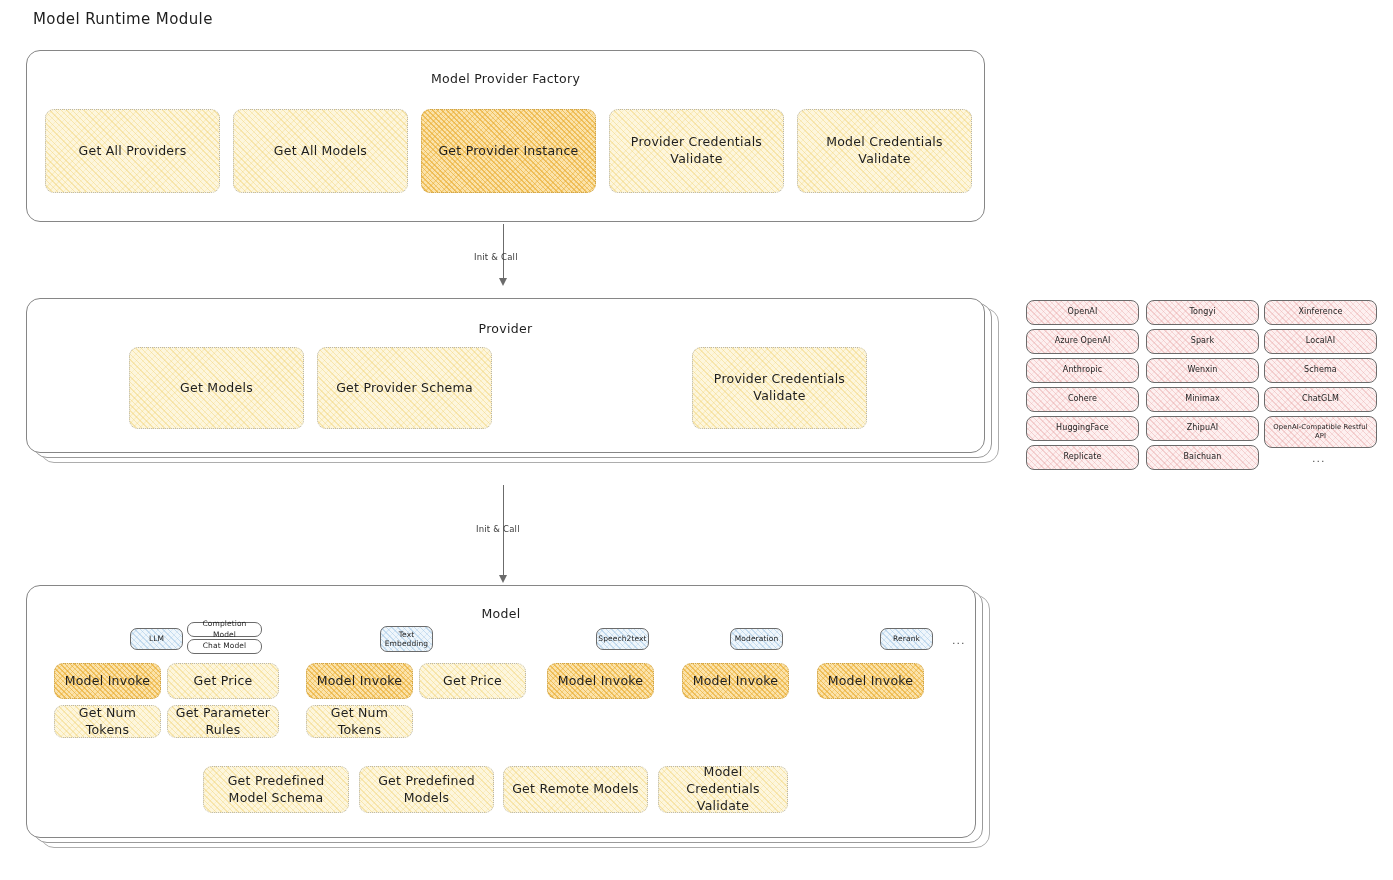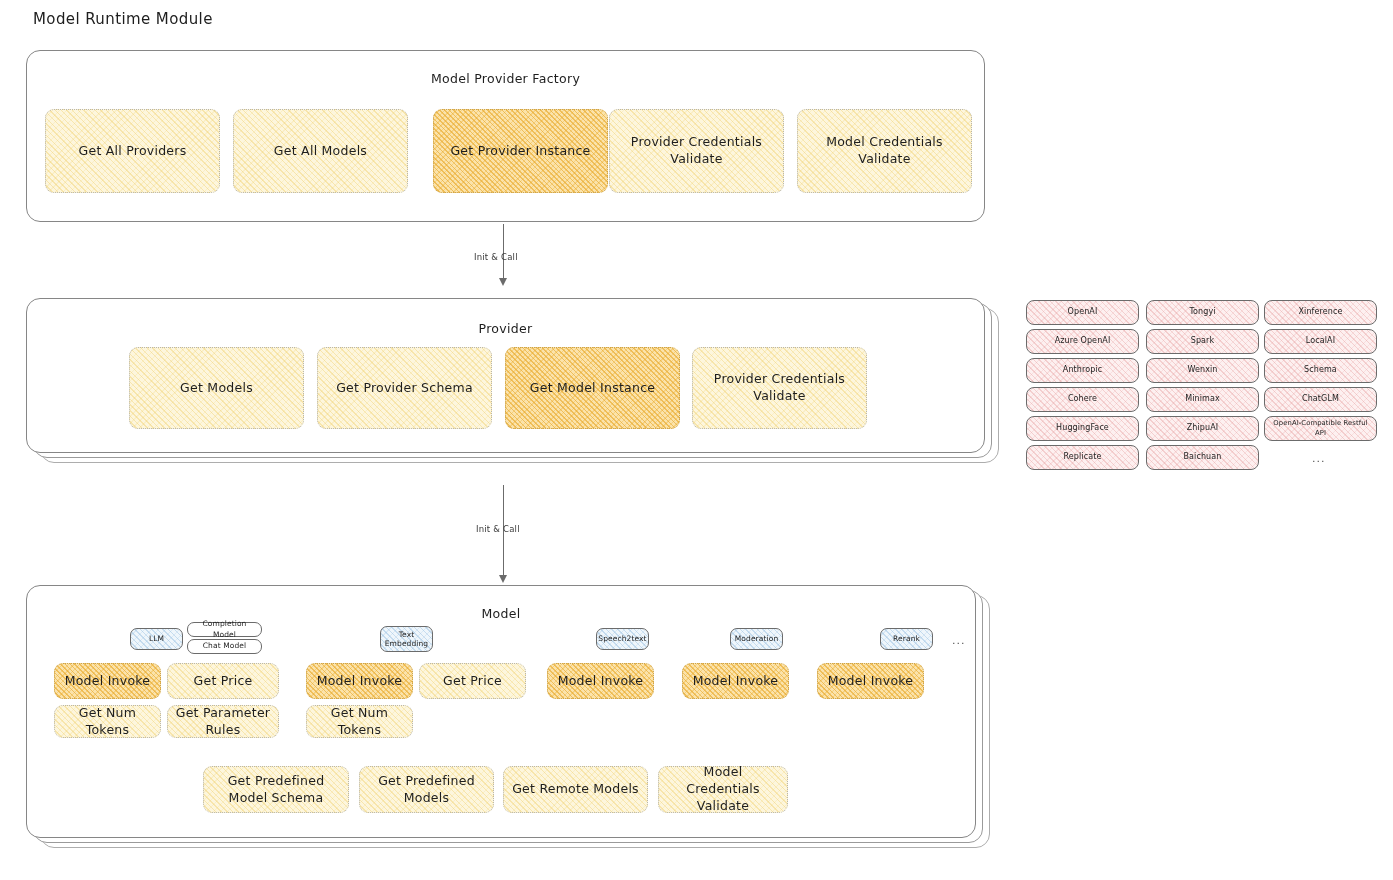--- a/index.html
+++ b/index.html
@@ -111,21 +111,21 @@
 
   <div class="page-title">Model Runtime Module</div>
 
   <div class="card" style="left:26px;top:50px;width:959px;height:172px;">
     <div class="card-title" style="top:20px;">Model Provider Factory</div>
 
     <div class="box yellow" style="left:206px;top:58px;width:175px;height:84px;">Get All Models</div>
 
     <div class="box yellow" style="left:18px;top:58px;width:175px;height:84px;">Get All Providers</div>
 
-    <div class="box orange" style="left:394px;top:58px;width:175px;height:84px;margin-left:12px;">Get Provider Instance</div>
+    <div class="box orange" style="left:394px;top:58px;width:175px;height:84px;">Get Provider Instance</div>
 
     <div class="box yellow" style="left:582px;top:58px;width:175px;height:84px;">Provider Credentials Validate</div>
 
     <div class="box yellow" style="left:770px;top:58px;width:175px;height:84px;">Model Credentials Validate</div>
   </div>
 
   <div class="arrow" style="left:503px;top:224px;height:62px;">
     <div class="shaft" style="height:54px;"></div>
     <div class="head" style="top:54px;"></div>
   </div>
@@ -134,21 +134,20 @@
   <div class="card stack2" style="left:40px;top:308px;width:959px;height:155px;"></div>
   <div class="card stack1" style="left:33px;top:303px;width:959px;height:155px;"></div>
 
   <div class="card" style="left:26px;top:298px;width:959px;height:155px;">
     <div class="card-title" style="top:22px;">Provider</div>
 
     <div class="box yellow" style="left:102px;top:48px;width:175px;height:82px;">Get Models</div>
 
     <div class="box yellow" style="left:290px;top:48px;width:175px;height:82px;">Get Provider Schema</div>
 
-    <div class="box orange" style="left:478px;top:48px;width:175px;height:82px;">Get Model Instance</div>
 
     <div class="box yellow" style="left:665px;top:48px;width:175px;height:82px;">Provider Credentials Validate</div>
   </div>
 
   <div>
 
     <div class="box pink" style="left:1026px;top:300px;width:113px;height:25px;">OpenAI</div>
     <div class="box pink" style="left:1026px;top:329px;width:113px;height:25px;">Azure OpenAI</div>
     <div class="box pink" style="left:1026px;top:358px;width:113px;height:25px;">Anthropic</div>
     <div class="box pink" style="left:1026px;top:387px;width:113px;height:25px;">Cohere</div>
@@ -159,21 +158,21 @@
     <div class="box pink" style="left:1146px;top:329px;width:113px;height:25px;">Spark</div>
     <div class="box pink" style="left:1146px;top:358px;width:113px;height:25px;">Wenxin</div>
     <div class="box pink" style="left:1146px;top:387px;width:113px;height:25px;">Minimax</div>
     <div class="box pink" style="left:1146px;top:416px;width:113px;height:25px;">ZhipuAI</div>
     <div class="box pink" style="left:1146px;top:445px;width:113px;height:25px;">Baichuan</div>
 
     <div class="box pink" style="left:1264px;top:300px;width:113px;height:25px;">Xinference</div>
     <div class="box pink" style="left:1264px;top:329px;width:113px;height:25px;">LocalAI</div>
     <div class="box pink" style="left:1264px;top:358px;width:113px;height:25px;">Schema</div>
     <div class="box pink" style="left:1264px;top:387px;width:113px;height:25px;">ChatGLM</div>
-    <div class="box pink" style="left:1264px;top:416px;width:113px;height:25px;font-size:6.8px;">OpenAI-Compatible Restful API</div>
+    <div class="box pink" style="left:1264px;top:416px;width:113px;height:32px;font-size:6.8px;">OpenAI-Compatible Restful API</div>
     <div class="ellipsis" style="left:1312px;top:452px;">...</div>
   </div>
 
   <div class="arrow" style="left:503px;top:485px;height:100px;">
     <div class="shaft" style="height:90px;"></div>
     <div class="head" style="top:90px;"></div>
   </div>
   <div class="arrow-label" style="left:476px;top:524px;">Init &amp; Call</div>
 
   <div class="card stack2" style="left:40px;top:595px;width:950px;height:253px;"></div>

